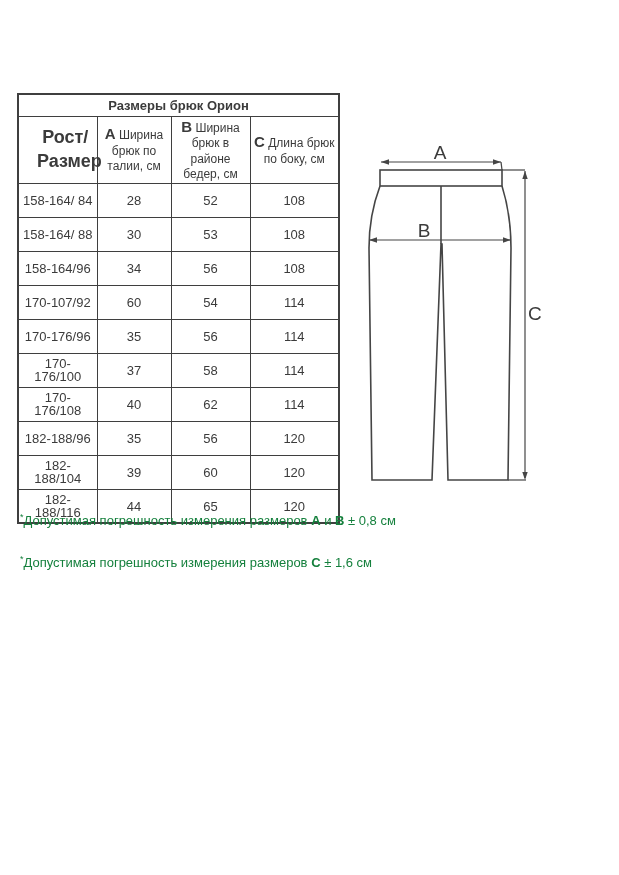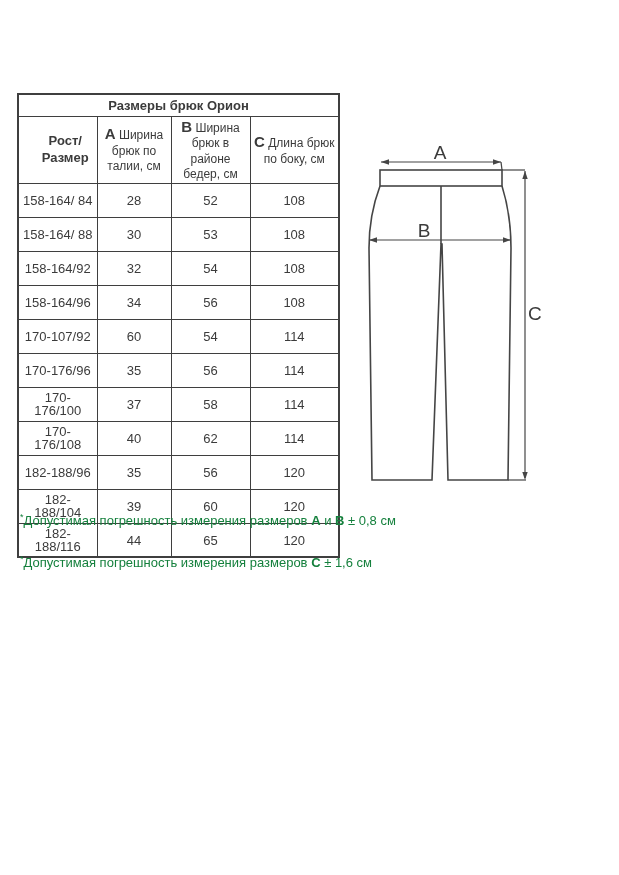--- a/index.html
+++ b/index.html
@@ -20,21 +20,21 @@
     border:2px solid #3f3f3f;
   }
   .size-table th, .size-table td {
     border:1px solid #3f3f3f;
     text-align:center; vertical-align:middle;
     padding:0 3px;
     font-size:13px;
   }
   .title-cell { font-weight:bold; height:22px;margin-left:14px; }
   .header-row th { height:65px; font-weight:normal; font-size:12px; line-height:1.3; }
-  .header-row th:first-child { font-weight:bold; font-size:13px;padding-left:18px; }
+  .header-row th:first-child { font-weight:bold; font-size:18px;padding-left:18px; }
   .dim-letter { font-weight:bold; font-size:15px; }
   .hdr-label { white-space:pre-line; }
   .size-table tbody td { height:34px; line-height:1; }
 
   
   .diagram { position:absolute; left:360px; top:140px; width:195px; height:350px; }
   .diagram .ln { stroke:#454545; stroke-width:1.6; fill:none; }
   .diagram .dim { stroke:#454545; stroke-width:1.2; fill:none; }
   .diagram .ah { fill:#454545; stroke:none; }
   .diagram text { fill:#3b3b3b; font-family:"Liberation Sans",sans-serif; font-size:19px; }
@@ -76,26 +76,20 @@
         <tr>
           <td>158-164/ 84</td>
           <td>28</td>
           <td>52</td>
           <td>108</td>
         </tr>
         <tr>
           <td>158-164/ 88</td>
           <td>30</td>
           <td>53</td>
-          <td>108</td>
-        </tr>
-        <tr>
-          <td>158-164/92</td>
-          <td>32</td>
-          <td>54</td>
           <td>108</td>
         </tr>
         <tr>
           <td>158-164/96</td>
           <td>34</td>
           <td>56</td>
           <td>108</td>
         </tr>
         <tr>
           <td>170-107/92</td>

